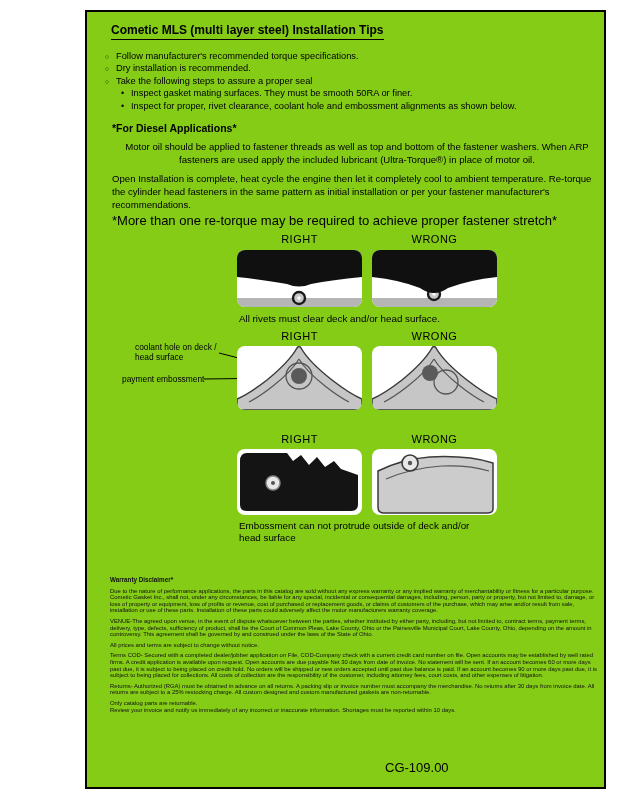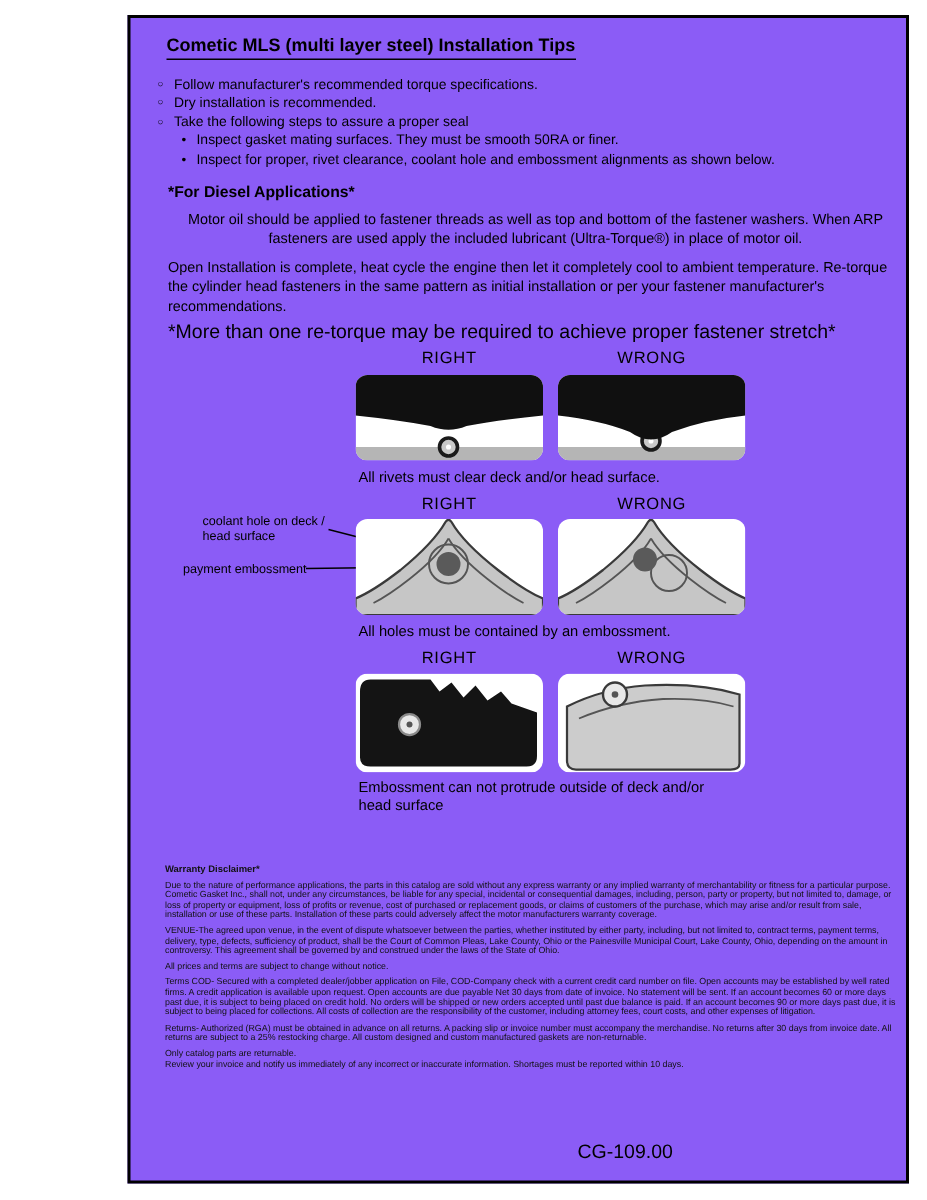--- a/index.html
+++ b/index.html
@@ -5,21 +5,21 @@
   * { margin:0; padding:0; box-sizing:border-box; }
   html,body { background:#ffffff; }
   body {
     width:618px; height:800px;
     font-family:"Liberation Sans", sans-serif;
     color:#000;
   }
   .page { position:relative; width:618px; height:800px; background:#fff; overflow:hidden; }
   .border-box {
     position:absolute; left:85px; top:10px; width:521px; height:779px;
-    border:2px solid #000; background:#8b5cf6;
+    border:2px solid #000; background:#84cc16;
   }
   .abs { position:absolute; }
 
   .title {
     left:24px; top:11px;
     font-size:12px; font-weight:bold;
     display:inline-block;
     border-bottom:1.5px solid #000;
     padding-bottom:2px;
     white-space:nowrap;
@@ -122,21 +122,20 @@
     <div class="abs dg-img" style="left:285px;top:334px;height:64px">
       <svg width="125" height="64" viewBox="0 0 125 64">
         <rect width="125" height="64" fill="#ffffff"></rect>
         <path d="M60 2 Q52 16 30 34 Q12 48 0 53 V64 H125 V53 Q113 48 95 34 Q72 16 64 2 Q62 -1 60 2 Z" fill="#c6c6c6" stroke="#3a3a3a" stroke-width="1.5"></path>
         <path d="M62 13 Q55 25 36 40 Q22 51 12 56" fill="none" stroke="#555" stroke-width="1.2"></path>
         <path d="M62 13 Q69 25 88 40 Q102 51 112 56" fill="none" stroke="#555" stroke-width="1.2"></path>
         <circle cx="74" cy="36" r="12" fill="none" stroke="#555" stroke-width="1.3"></circle>
         <circle cx="58" cy="27" r="8" fill="#5a5a5a"></circle>
       </svg>
     </div>
-    <div class="abs dg-caption" style="left:152px;top:404px">All holes must be contained by an embossment.</div>
 
     <div class="abs dg-label" style="left:150px;top:421px">RIGHT</div>
     <div class="abs dg-label" style="left:285px;top:421px">WRONG</div>
 
     <div class="abs dg-img" style="left:150px;top:437px;height:66px">
       <svg width="125" height="66" viewBox="0 0 125 66">
         <rect width="125" height="66" fill="#ffffff"></rect>
         <path d="M10 4 Q3 4 3 12 V56 Q3 62 10 62 H114 Q121 62 121 55 V26 L104 20 L97 12 L88 18 L80 8 L72 16 L64 6 L56 12 L50 4 Z" fill="#141414"></path>
         <circle cx="36" cy="34" r="7" fill="#e8e8e8" stroke="#8a8a8a" stroke-width="1.5"></circle>
         <circle cx="36" cy="34" r="2" fill="#555555"></circle>

